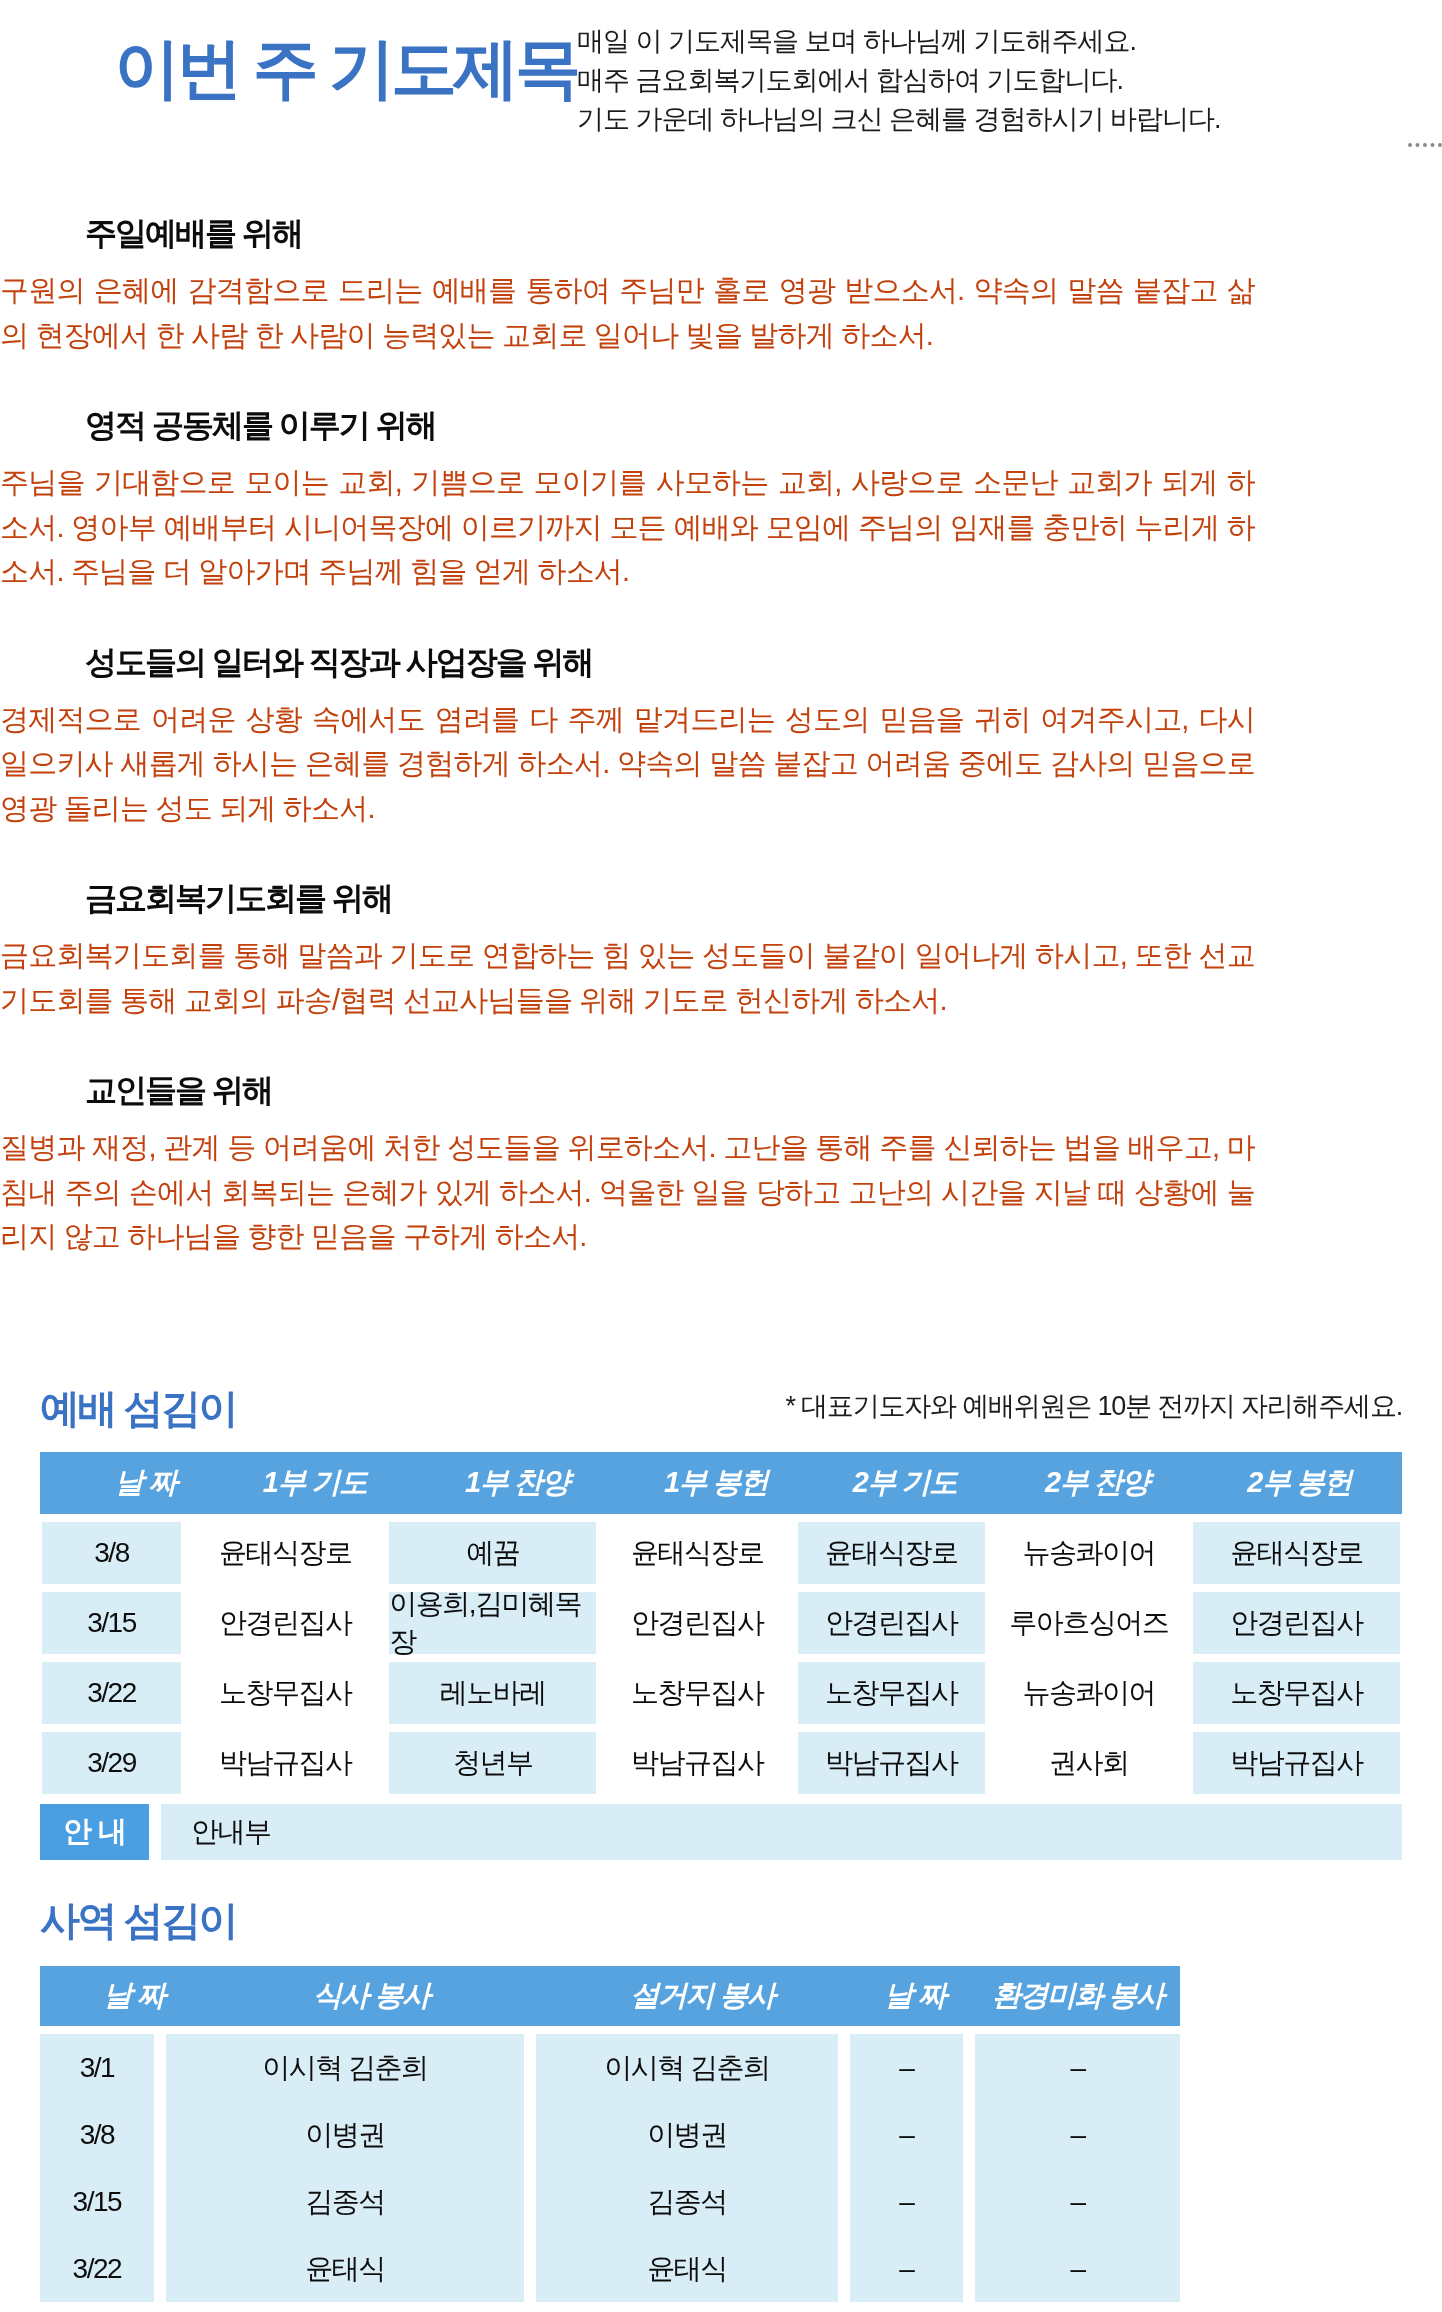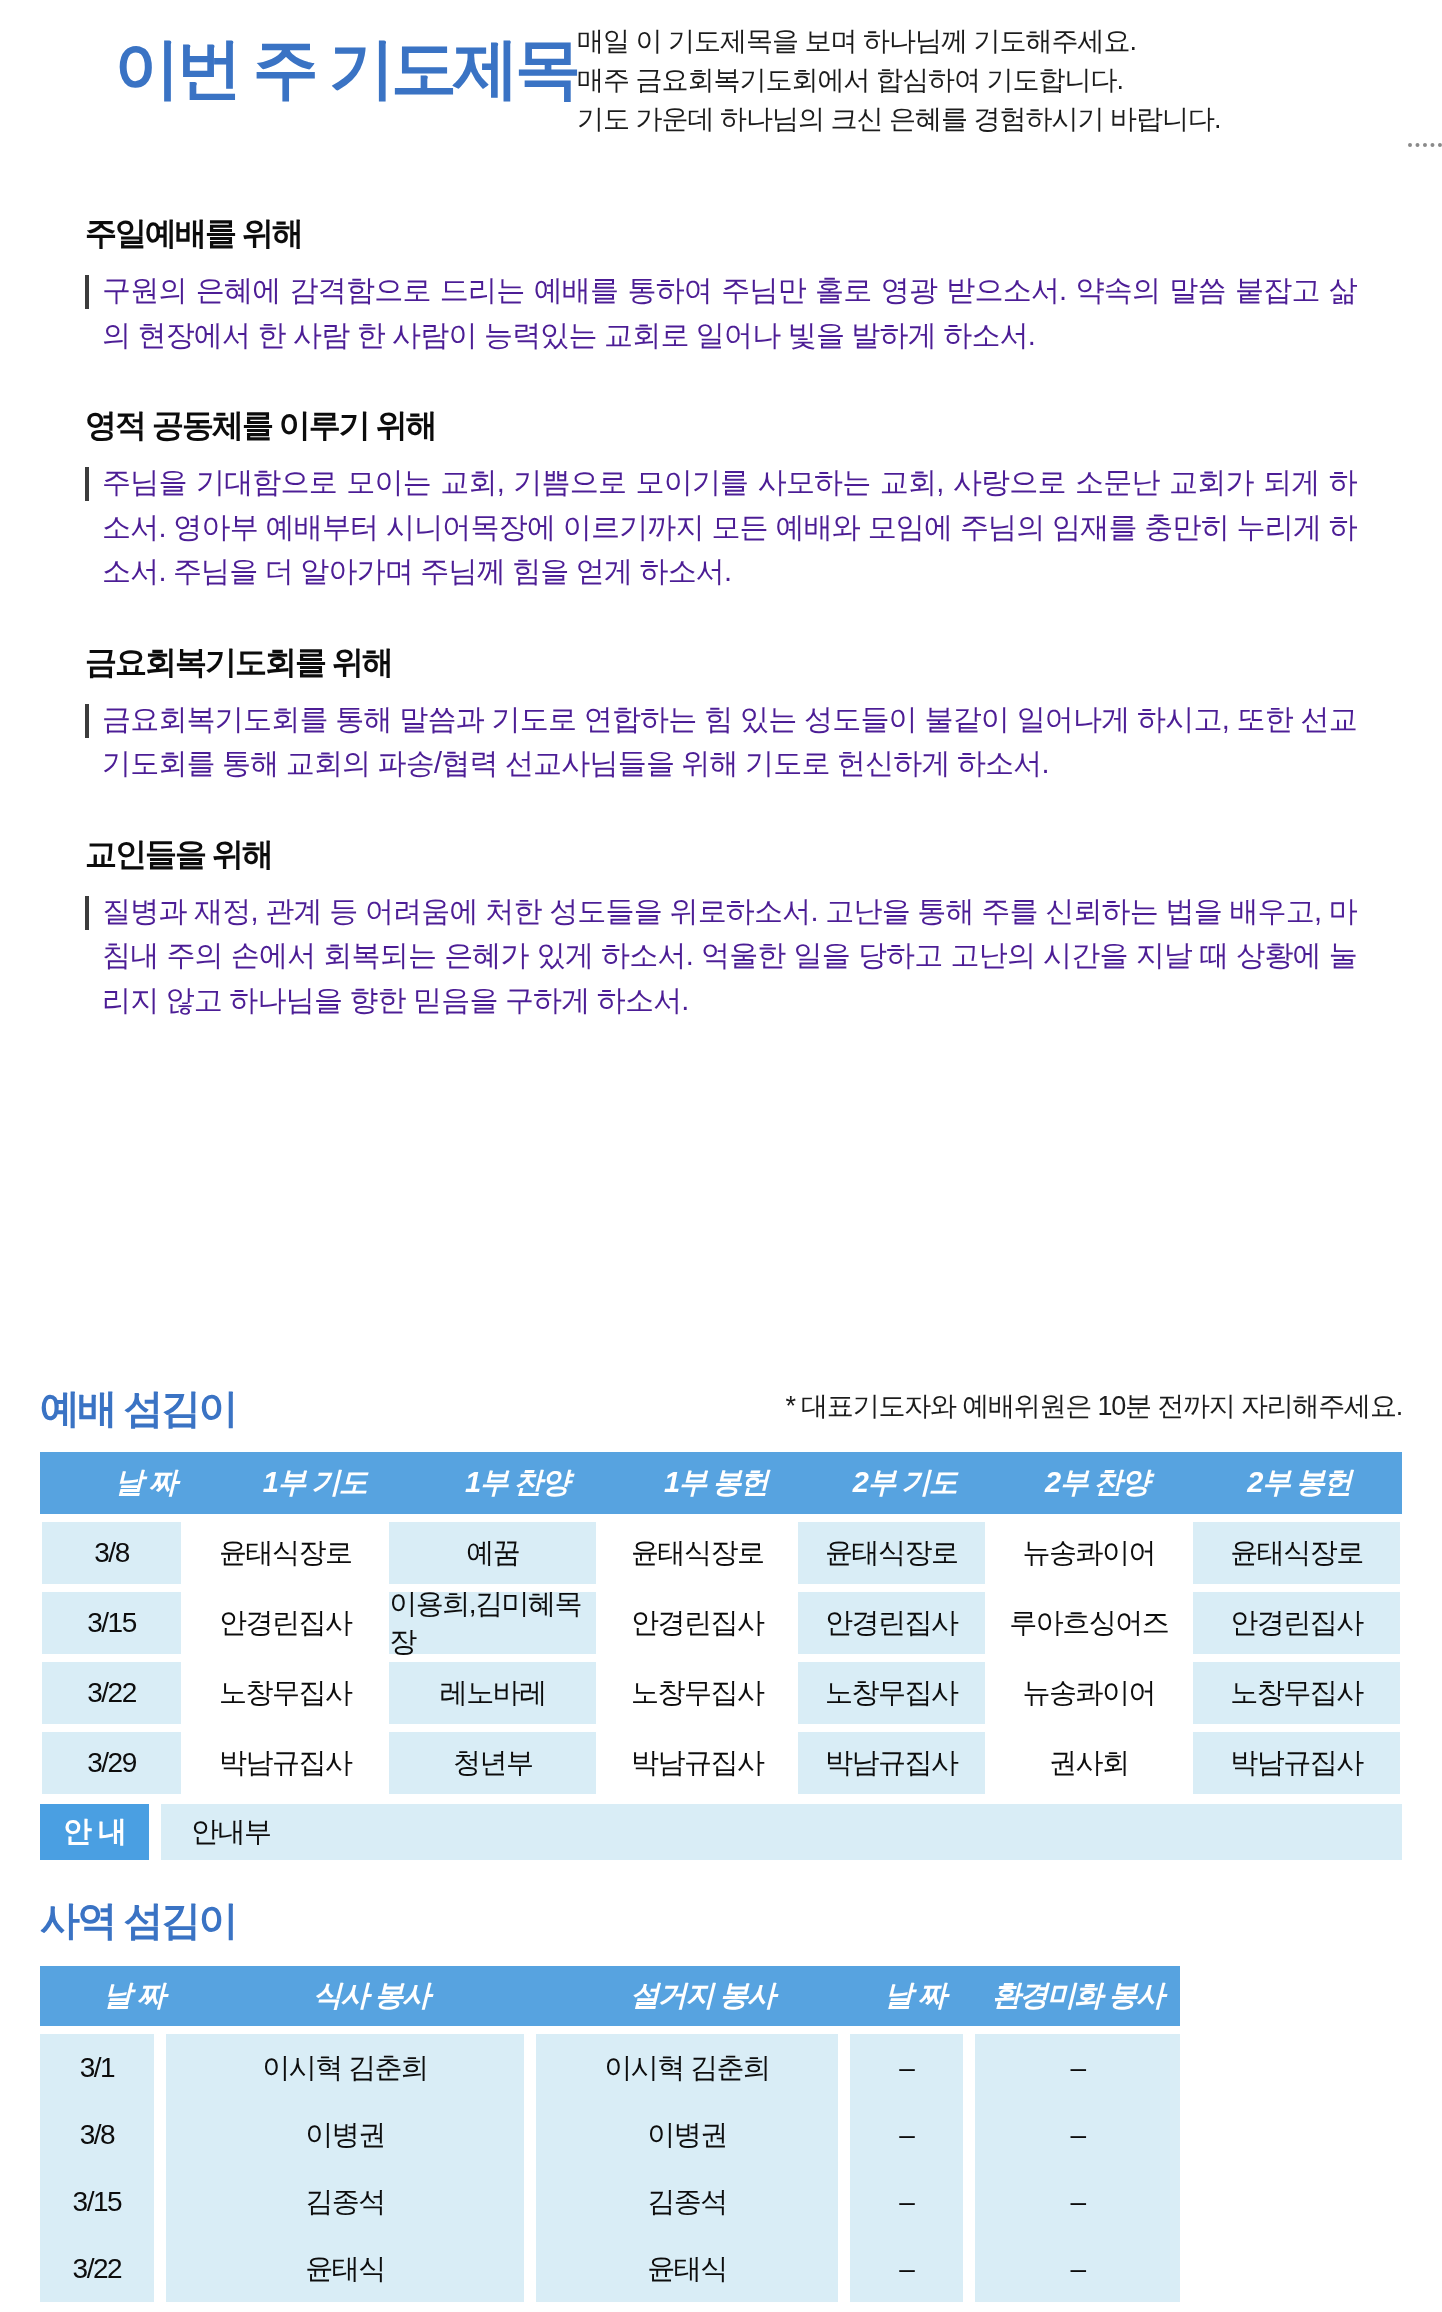--- a/index.html
+++ b/index.html
@@ -35,22 +35,22 @@
   }
 
   
   .sections{ position:absolute; top:212px; left:0; width:1442px; }
   .section{ margin-bottom:47px; }
   .section-heading{
     margin-left:85px; font-size:32px; font-weight:800; color:#0c0c0c;
     letter-spacing:-2px; line-height:42px; margin-bottom:14px;
   }
   .section-body{
-    position:relative; margin-left:102px; width:1255px;
-    font-size:29px; line-height:44.5px; color:#4c1d95;
+    position:relative; width:1255px;
+    font-size:29px; line-height:44.5px; color:#c2410c;
     letter-spacing:-0.8px; text-align:justify;
   }
   .pbar{
     position:absolute; left:-17px; top:7px; width:4px; height:34px; background:#3c3c3c;
   }
 
   
   .block-title{
     font-size:40px; font-weight:800; color:var(--blue); letter-spacing:-2.5px; line-height:1.1;
   }
@@ -125,20 +125,27 @@
     </div>
 
     <div class="section">
       <div class="section-heading">영적 공동체를 이루기 위해</div>
       <div class="section-body">
         <span class="pbar"></span>
         <span>주님을 기대함으로 모이는 교회, 기쁨으로 모이기를 사모하는 교회, 사랑으로 소문난 교회가 되게 하소서. 영아부 예배부터 시니어목장에 이르기까지 모든 예배와 모임에 주님의 임재를 충만히 누리게 하소서. 주님을 더 알아가며 주님께 힘을 얻게 하소서.</span>
       </div>
     </div>
 
+    <div class="section">
+      <div class="section-heading">성도들의 일터와 직장과 사업장을 위해</div>
+      <div class="section-body">
+        <span class="pbar"></span>
+        <span>경제적으로 어려운 상황 속에서도 염려를 다 주께 맡겨드리는 성도의 믿음을 귀히 여겨주시고, 다시 일으키사 새롭게 하시는 은혜를 경험하게 하소서. 약속의 말씀 붙잡고 어려움 중에도 감사의 믿음으로 영광 돌리는 성도 되게 하소서.</span>
+      </div>
+    </div>
 
     <div class="section">
       <div class="section-heading">금요회복기도회를 위해</div>
       <div class="section-body">
         <span class="pbar"></span>
         <span>금요회복기도회를 통해 말씀과 기도로 연합하는 힘 있는 성도들이 불같이 일어나게 하시고, 또한 선교기도회를 통해 교회의 파송/협력 선교사님들을 위해 기도로 헌신하게 하소서.</span>
       </div>
     </div>
 
     <div class="section">

